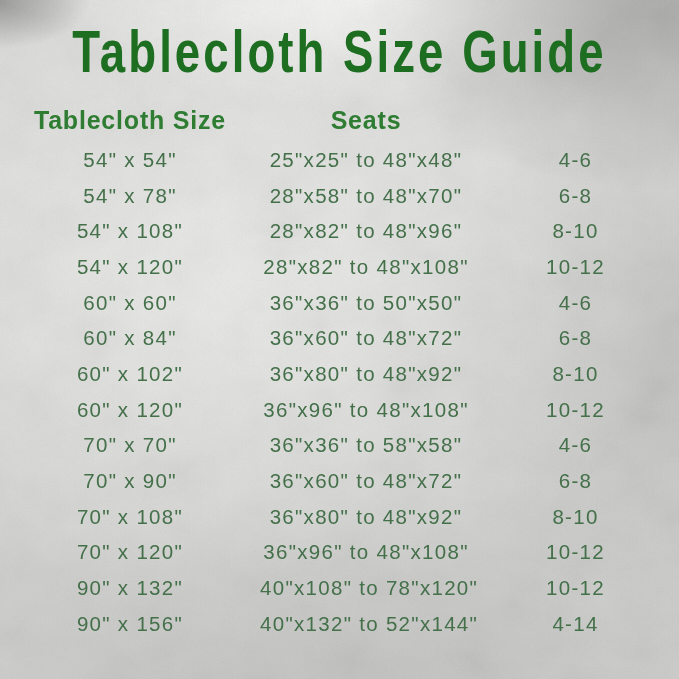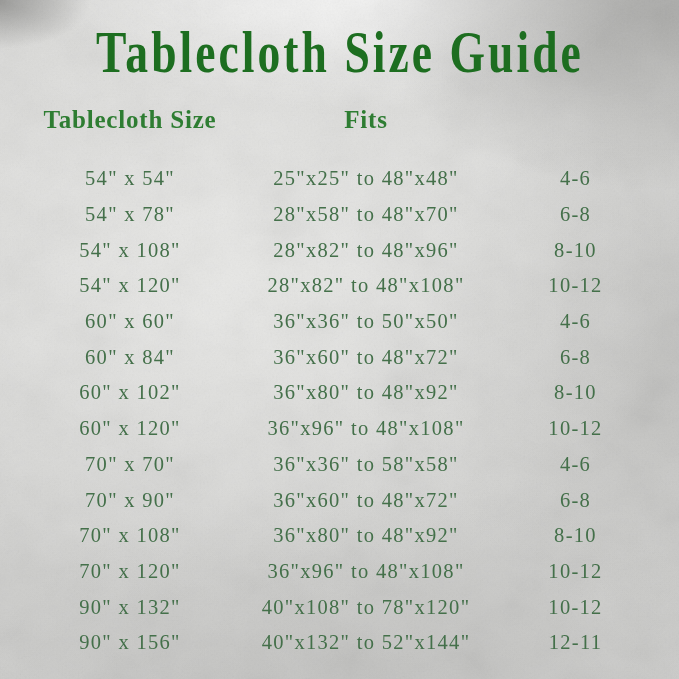--- a/index.html
+++ b/index.html
@@ -25,21 +25,20 @@
   .texture-layer {
     position: absolute;
     inset: 0;
     z-index: 1;
     pointer-events: none;
   }
   .content {
     position: absolute;
     inset: 0;
     z-index: 2;
-    font-family: Liberation Serif, serif;
   }
   .page-title {
     position: absolute;
     top: 20px;
     left: 0;
     width: 679px;
     height: 64px;
     display: flex;
     align-items: center;
     justify-content: center;
@@ -63,21 +62,21 @@
   .grid-row {
     display: grid;
     grid-template-columns: 260px 212px 207px;
     align-items: center;
   }
   .header-row {
     height: 40px;
     font-size: 25px;
     font-weight: bold;
     letter-spacing: 0.8px;
-    margin-bottom: 21px;
+    margin-bottom: 2px;
   }
   .data-row {
     height: 35.7px;
     font-size: 20.5px;
     letter-spacing: 1.3px;
   }
   .cell {
     text-align: center;
     white-space: nowrap;
   }
@@ -109,21 +108,21 @@
 <div class="content">
 
   <div class="page-title">
     <span class="title-inner" style="color: rgb(29, 110, 32);">Tablecloth Size Guide</span>
   </div>
 
   <div class="size-table">
 
     <div class="grid-row header-row" style="color: rgb(46, 125, 50);">
       <div class="cell">Tablecloth Size</div>
-      <div class="cell">Fits</div>
+      <div class="cell">Seats</div>
     </div>
 
     <div class="grid-row data-row" style="color: rgb(68, 112, 74);">
       <div class="cell">54" x 54"</div>
       <div class="cell">25"x25" to 48"x48"</div>
       <div class="cell">4-6</div>
     </div>
 
     <div class="grid-row data-row" style="color: rgb(68, 112, 74);">
       <div class="cell">54" x 78"</div>
@@ -193,17 +192,17 @@
 
     <div class="grid-row data-row" style="color: rgb(68, 112, 74);">
       <div class="cell">90" x 132"</div>
       <div class="cell">40"x108" to 78"x120"</div>
       <div class="cell">10-12</div>
     </div>
 
     <div class="grid-row data-row" style="color: rgb(68, 112, 74);">
       <div class="cell">90" x 156"</div>
       <div class="cell">40"x132" to 52"x144"</div>
-      <div class="cell">12-11</div>
+      <div class="cell">4-14</div>
     </div>
 
   </div>
 </div>
 
 </body></html>

